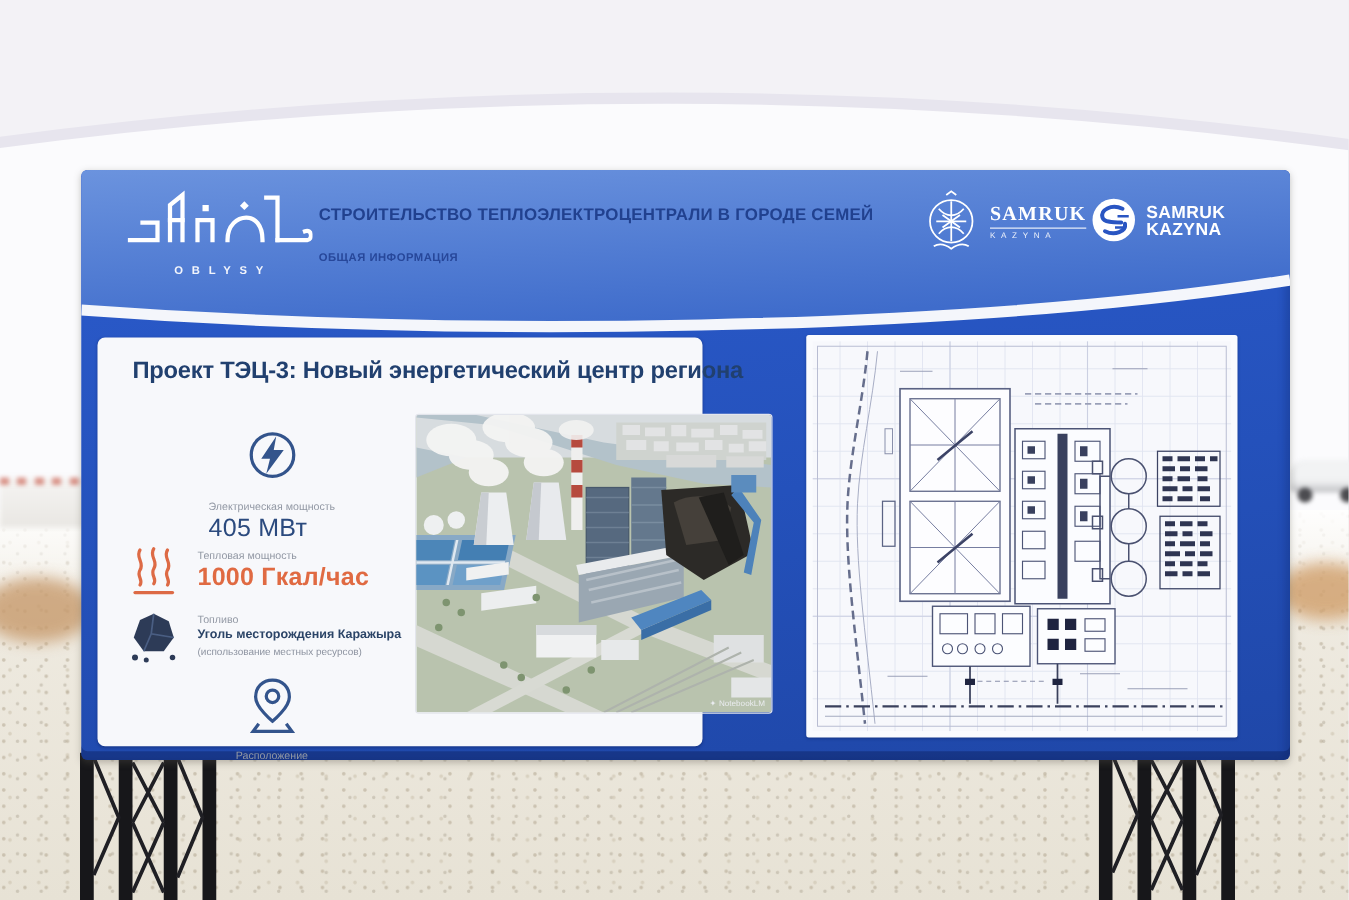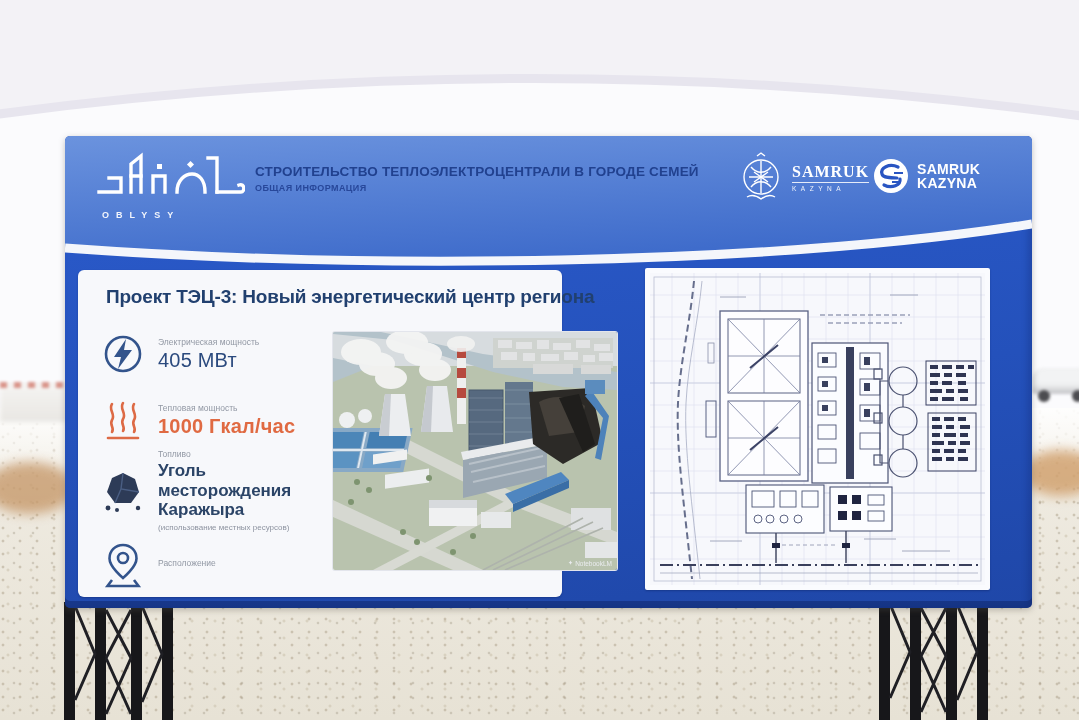--- a/index.html
+++ b/index.html
@@ -38,46 +38,46 @@
   .legs-right{left:879px;top:598px;}
 
   
   .board{position:absolute;left:65px;top:136px;width:967px;height:472px;z-index:4;
     border-radius:5px;overflow:hidden;
     background:linear-gradient(174deg,#2c5ccd 0%,#2451bb 55%,#1f47a8 100%);
     box-shadow:inset 0 -7px 0 rgba(13,33,96,.45), inset -4px 0 6px rgba(13,33,96,.25), 0 2px 6px rgba(90,85,75,.35);}
   .header-svg{position:absolute;left:0;top:0;}
   .header-content{position:absolute;left:0;top:0;width:100%;height:130px;}
 
-  .abai-logo{position:absolute;left:30px;top:12px;width:160px;text-align:left;color:#fff;}
+  .abai-logo{position:absolute;left:30px;top:12px;width:160px;text-align:center;color:#fff;}
   .abai-sub{font-size:9px;font-weight:bold;letter-spacing:7px;color:#f2f5fc;margin-top:2px;padding-left:7px;}
 
   .title-block{position:absolute;left:190px;top:28px;width:470px;text-align:left;color:#223f85;}
   .board-title{font-size:13.5px;font-weight:bold;letter-spacing:.2px;color:#21418f;}
-  .board-subtitle{font-size:9px;font-weight:bold;margin-top:4px;color:#27479a;letter-spacing:.4px;}
+  .board-subtitle{font-size:9px;font-weight:bold;margin-top:22px;color:#27479a;letter-spacing:.4px;}
 
   .sk-logo{position:absolute;left:672px;top:16px;display:flex;align-items:center;gap:7px;color:#fff;}
   .sk-text .sk-l1{font-family:"Liberation Serif",serif;font-size:16px;font-weight:bold;letter-spacing:1px;
     border-bottom:1px solid rgba(255,255,255,.85);padding-bottom:1px;}
   .sk-text .sk-l2{font-size:6.5px;letter-spacing:4.5px;margin-top:2px;color:#eef2fb;}
   .se-logo{position:absolute;left:806px;top:20px;display:flex;align-items:center;gap:6px;color:#fff;}
   .se-text div{font-size:14px;font-weight:bold;line-height:1.02;letter-spacing:.3px;}
 
   
   .info-panel{position:absolute;left:13px;top:134px;width:484px;height:327px;background:#f7f8fb;
     border-radius:6px;box-shadow:0 1px 2px rgba(10,25,80,.35);}
   .info-heading{position:absolute;left:28px;top:16px;width:505px;font-size:19px;font-weight:bold;color:#21406f;letter-spacing:-.2px;}
   .stats{position:absolute;left:22px;top:56px;width:235px;}
   .stat-row{display:flex;align-items:center;gap:12px;}
-  .r1{margin-top:6px;} .r2{margin-top:23px;} .r3{margin-top:8px;} .r4{margin-top:8px;}
+  .r1{margin-top:16px;flex-direction:column;} .r2{margin-top:0;} .r3{margin-top:8px;} .r4{margin-top:8px;flex-direction:column;}
   .stat-icon{flex:0 0 46px;display:flex;justify-content:center;}
   .stat-label{font-size:8.5px;color:#9298a4;margin-bottom:2px;}
   .stat-value-big{font-size:20px;font-weight:normal;color:#2b4a7e;letter-spacing:.2px;}
   .stat-value-orange{font-size:20px;font-weight:bold;color:#e06a42;letter-spacing:.2px;}
-  .stat-value-med{font-size:17px;font-weight:bold;color:#2b4467;line-height:1.15;width:180px;}
+  .stat-value-med{font-size:10px;font-weight:bold;color:#2b4467;line-height:1.15;width:180px;}
   .stat-note{font-size:8px;color:#8d93a0;margin-top:3px;}
   .description{position:absolute;left:28px;top:258px;width:232px;font-size:9.2px;line-height:1.38;color:#3d4350;}
 
   
   .render{position:absolute;left:255px;top:62px;width:284px;height:238px;border-radius:2px;overflow:hidden;
     box-shadow:0 0 0 1px #e3e5ec;}
   .render-watermark{position:absolute;right:5px;bottom:3px;font-size:6.5px;color:rgba(240,241,246,.9);
     display:flex;gap:2px;align-items:center;}
 
   

